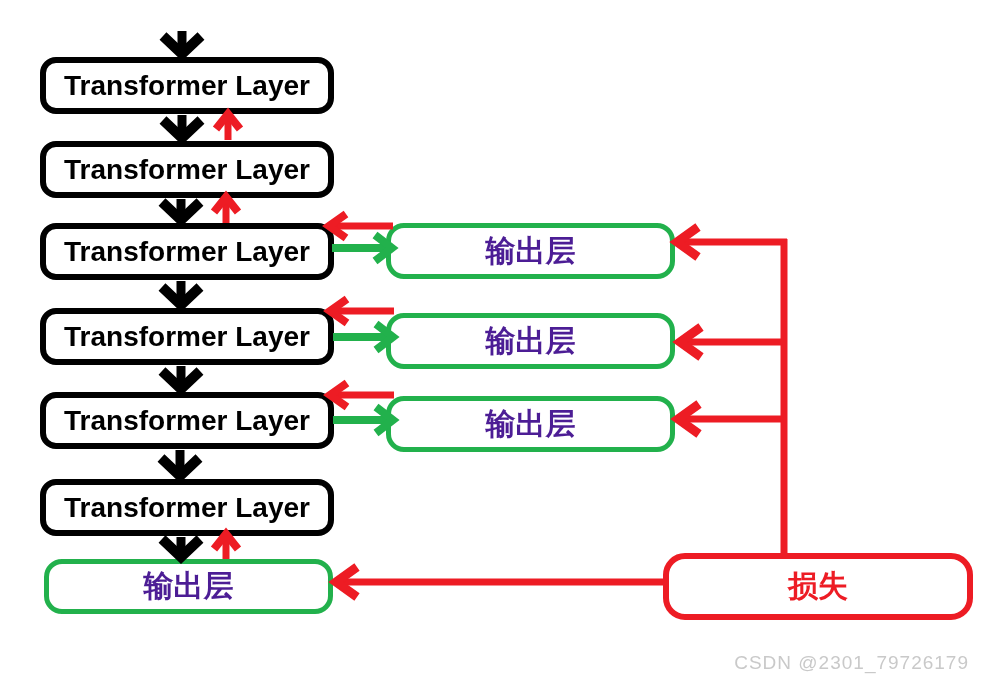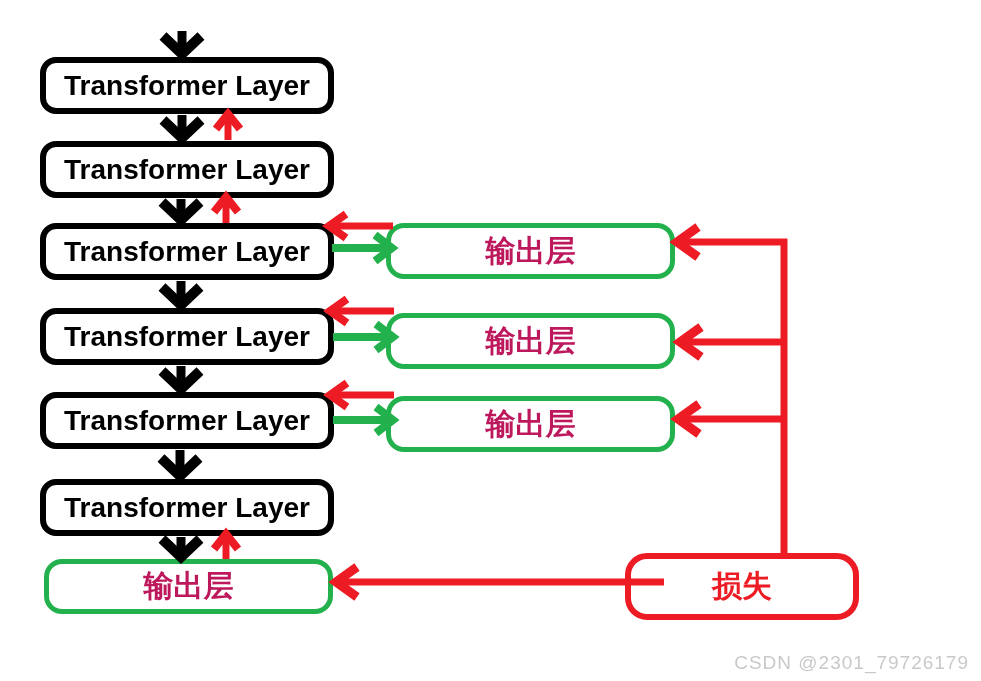--- a/index.html
+++ b/index.html
@@ -47,27 +47,27 @@
   }
   .gbox.bottom {
     left: 44px;
     width: 289px;
     height: 55px;
     top: 559px;
   }
   .gbox .lbl {
     font-size: 30px;
     font-weight: bold;
-    color: #be185d;
+    color: #4c1d95;
     white-space: nowrap;
   }
   .lossbox {
-    left: 625px;
+    left: 663px;
     top: 553px;
-    width: 234px;
+    width: 310px;
     height: 67px;
     border: 6px solid #ed1c24;
     border-radius: 22px;
   }
   .lossbox .lbl {
     font-size: 30px;
     font-weight: bold;
     color: #ed1c24;
     white-space: nowrap;
   }

